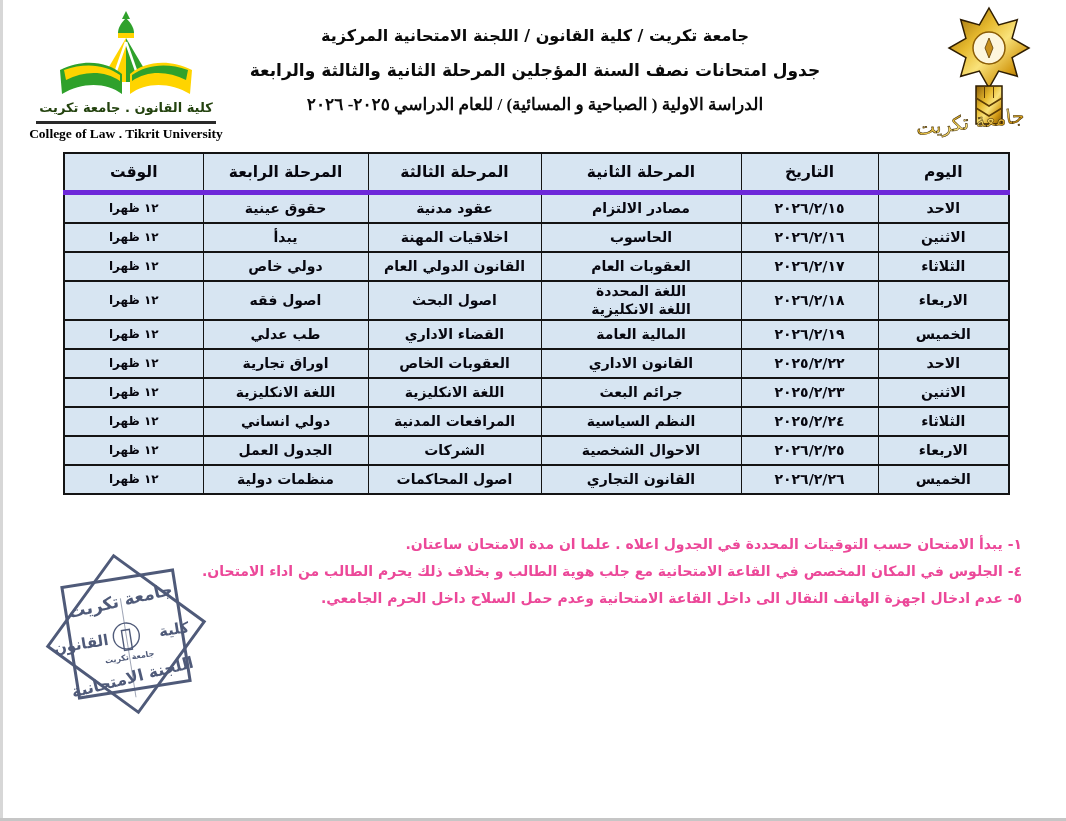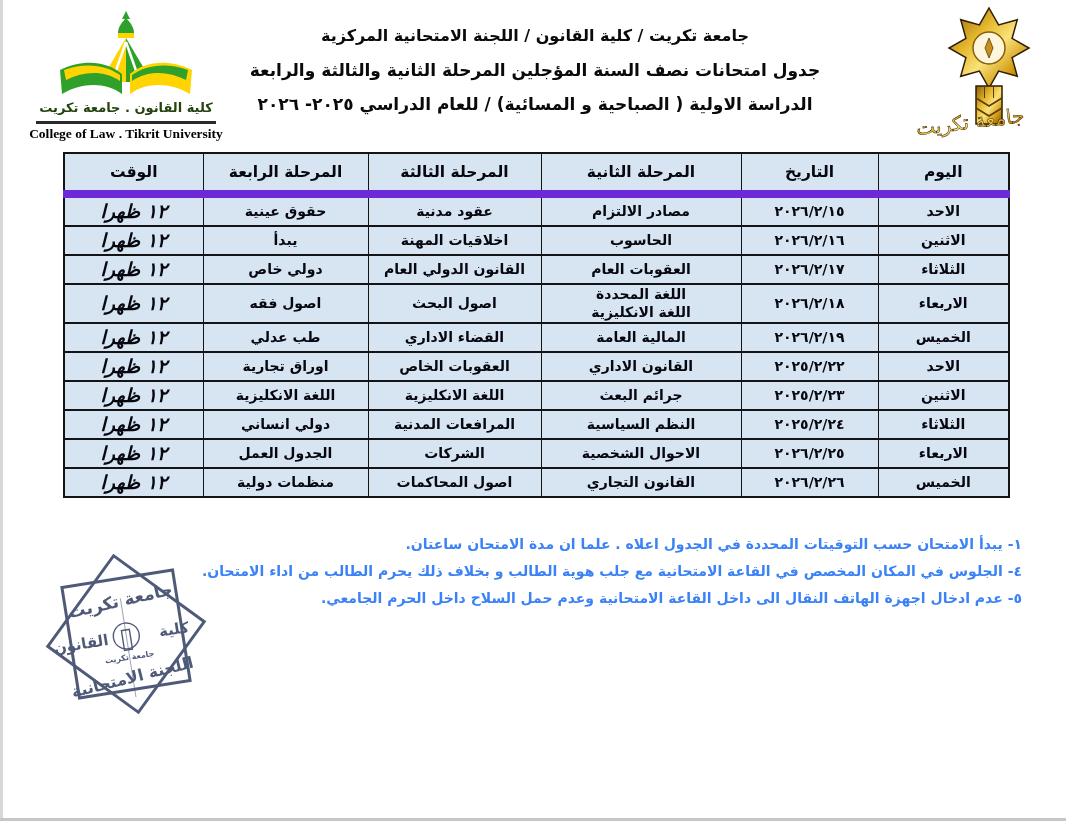--- a/index.html
+++ b/index.html
@@ -11,21 +11,21 @@
   .edge-left { position:absolute; left:0; top:0; bottom:0; width:3px; background:#d7d7d7; }
   .edge-bottom { position:absolute; left:0; right:0; bottom:0; height:3px; background:#c6c6c6; }
 
   
   .titles {
     position:absolute; left:200px; top:26px; width:670px;
     direction:rtl; text-align:center; font-weight:bold; color:#0a0a0a;
   }
   .title-1 { font-size:16px;  margin-bottom:15px; }
   .title-2 { font-size:17px;  margin-bottom:14px; }
-  .title-3 { font-size:17px; }
+  .title-3 { font-size:17px;font-family:Liberation Serif, serif; }
 
   
   .college-logo { position:absolute; left:26px; top:10px; width:200px; text-align:center; }
   .college-logo svg { display:block; margin:0 auto; }
   .college-arabic {
     direction:rtl; font-size:13px; font-weight:bold; color:#24430f;
     padding-bottom:6px; border-bottom:3px solid #2a2a2a; margin:0 10px;
   }
   .college-english {
     font-family:"Liberation Serif", serif; font-size:13.5px; font-weight:bold;
@@ -40,29 +40,29 @@
     position:absolute; left:63px; top:152px; width:945px;
     border-collapse:collapse; table-layout:fixed; direction:rtl;
     border:2px solid #141414;
   }
   .exam-table th, .exam-table td {
     background:#d7e5f2; border:1px solid #141414;
     border-top-width:2px; border-bottom-width:2px;
     text-align:center; vertical-align:middle;
     color:#07070f; font-weight:bold; padding:1px 3px;
   }
-  .exam-table th { font-size:15.5px; height:34px; border-bottom:8px solid #6d28d9; }
+  .exam-table th { font-size:15.5px; height:34px; border-bottom:5px solid #6d28d9; }
   .exam-table td { font-size:14px; height:25px; line-height:1.25; white-space:pre-line; }
   .exam-table td.col-date { letter-spacing:1px; font-size:14px; }
-  .exam-table td.col-time { font-size:19px;font-style:italic; }
+  .exam-table td.col-time { font-size:12px; }
 
   
   .notes {
     position:absolute; top:535px; right:44px; width:880px;
-    direction:rtl; text-align:right; color:#3b82f6;
+    direction:rtl; text-align:right; color:#ec4899;
     font-weight:bold; font-size:14px; list-style:none; margin:0; padding:0;
   }
   .note { margin-bottom:9px; line-height:18px; }
 
   
   .stamp { position:absolute; left:22px; top:546px; width:208px; height:178px; }
   .stamp text { font-family:"DejaVu Sans", sans-serif; font-weight:bold; fill:#414d6e; }
 </style>
 </head>
 <body>

